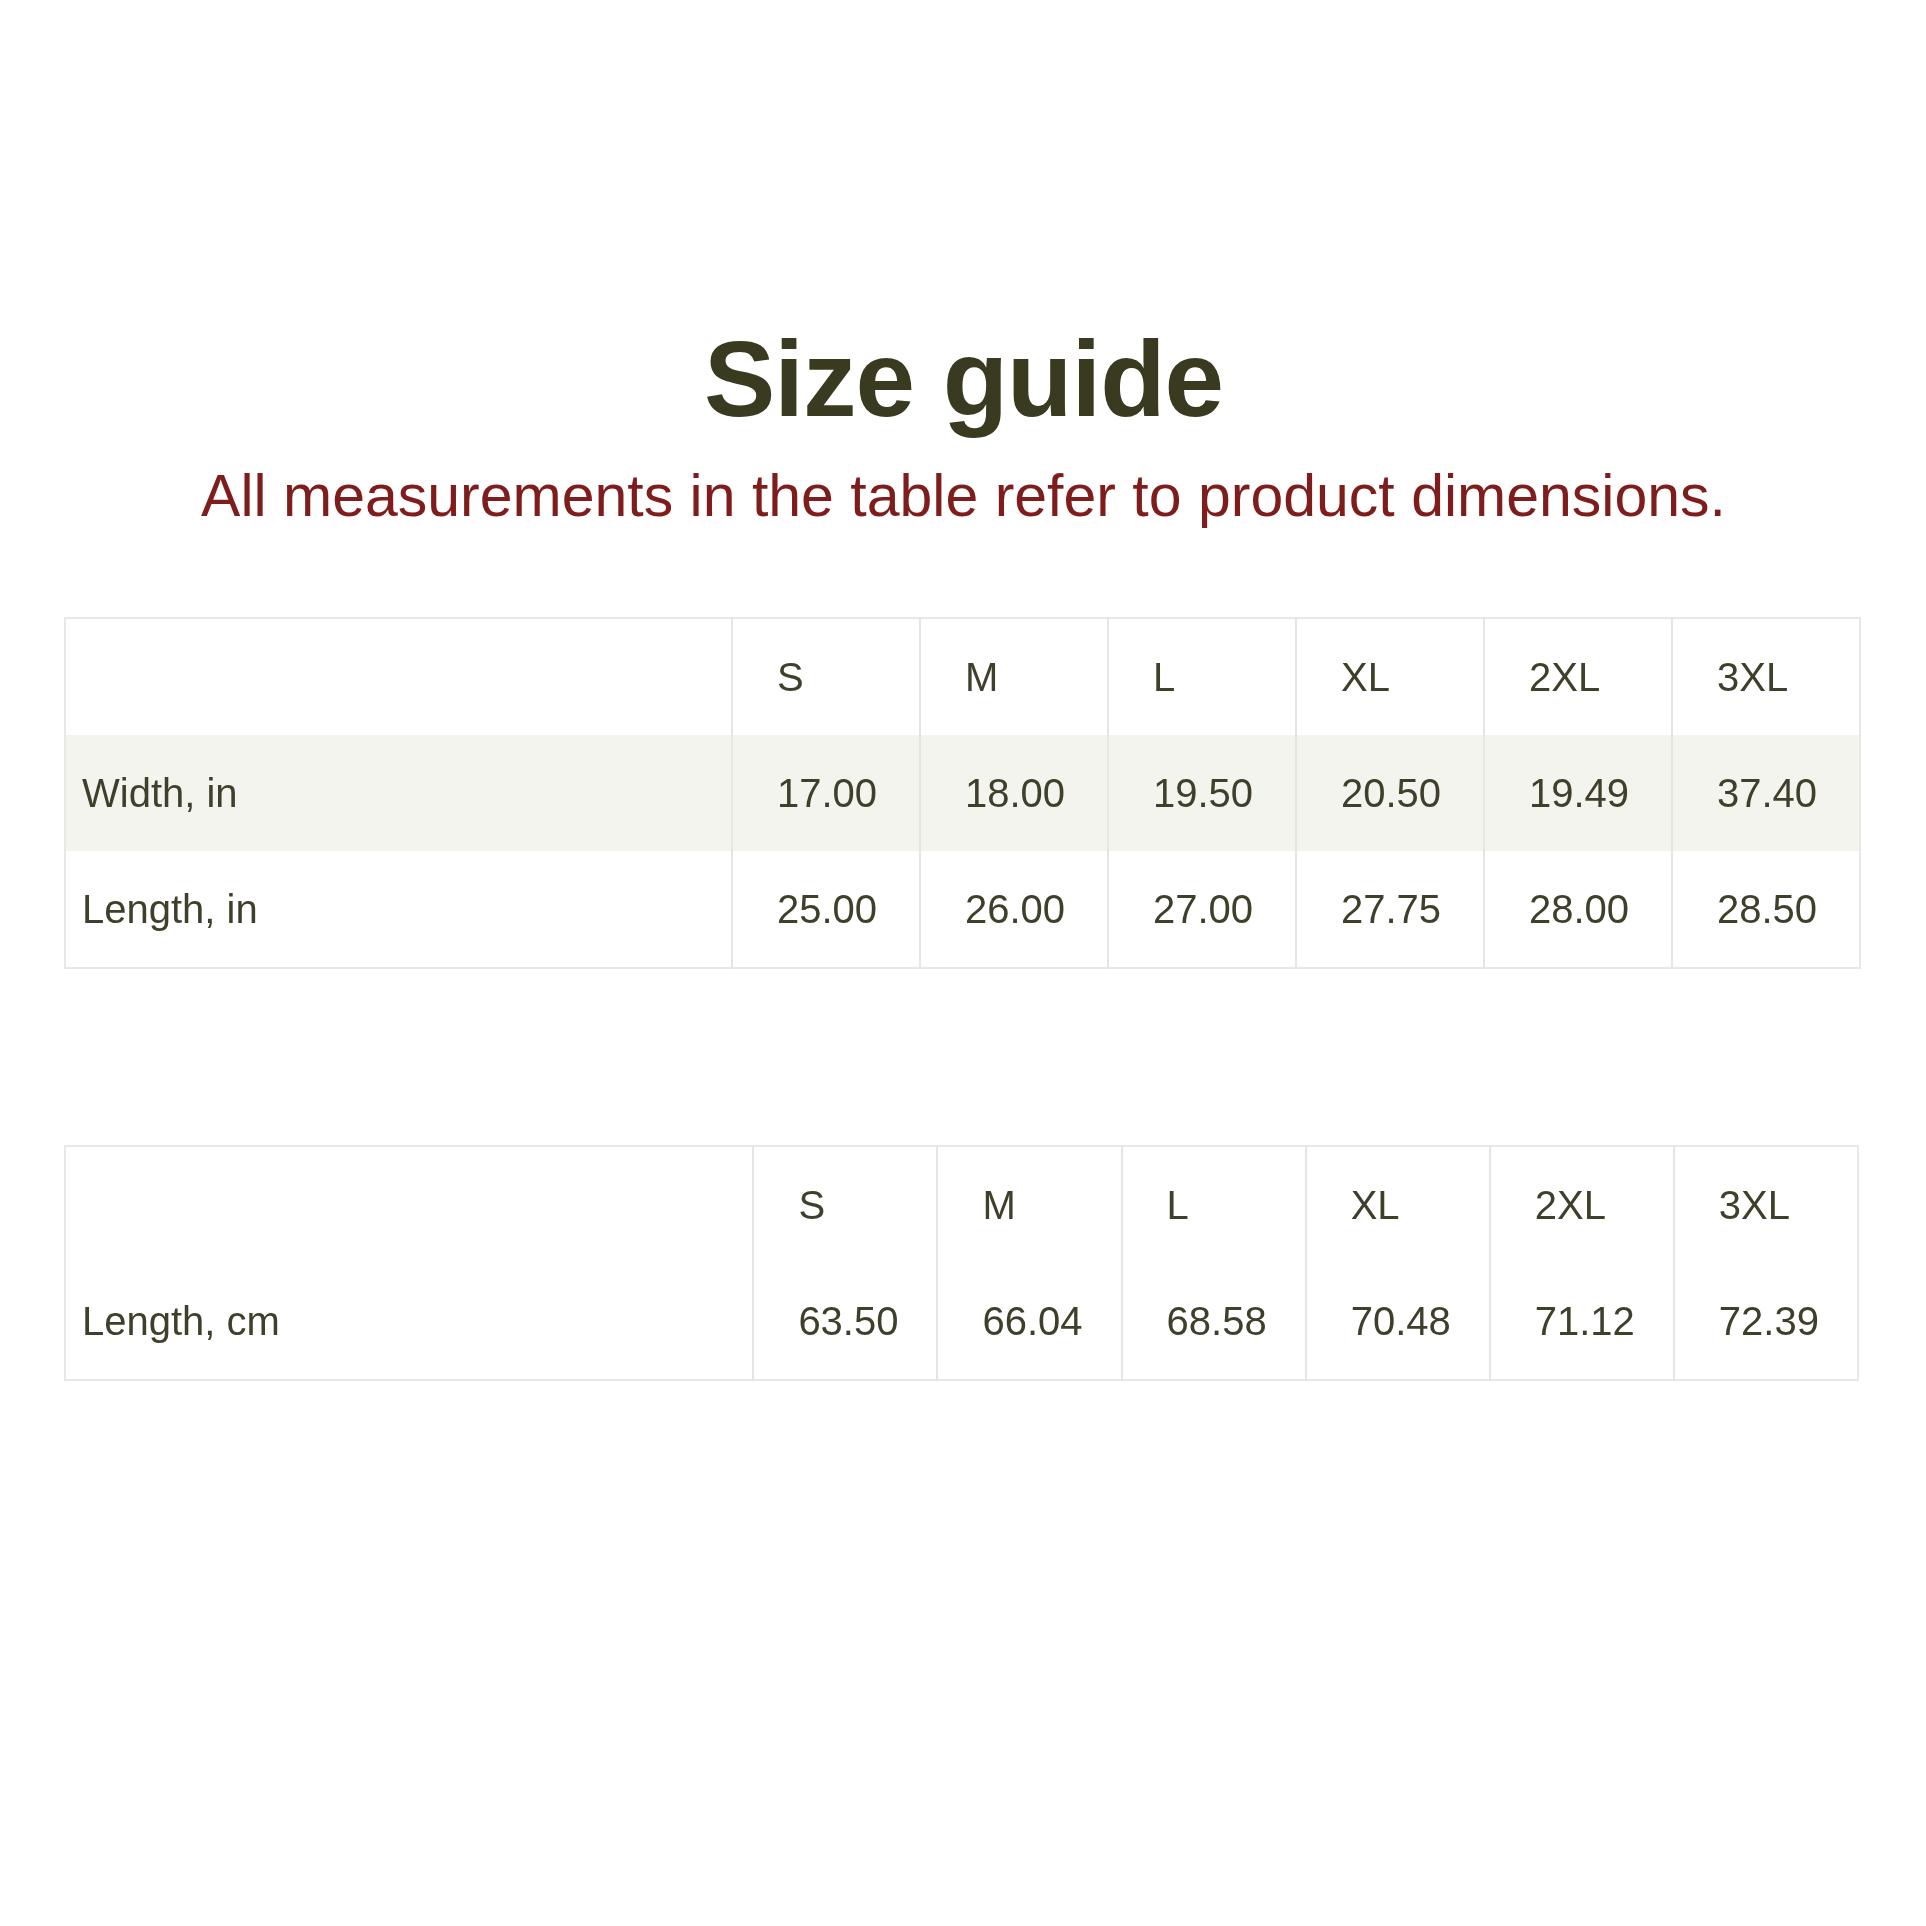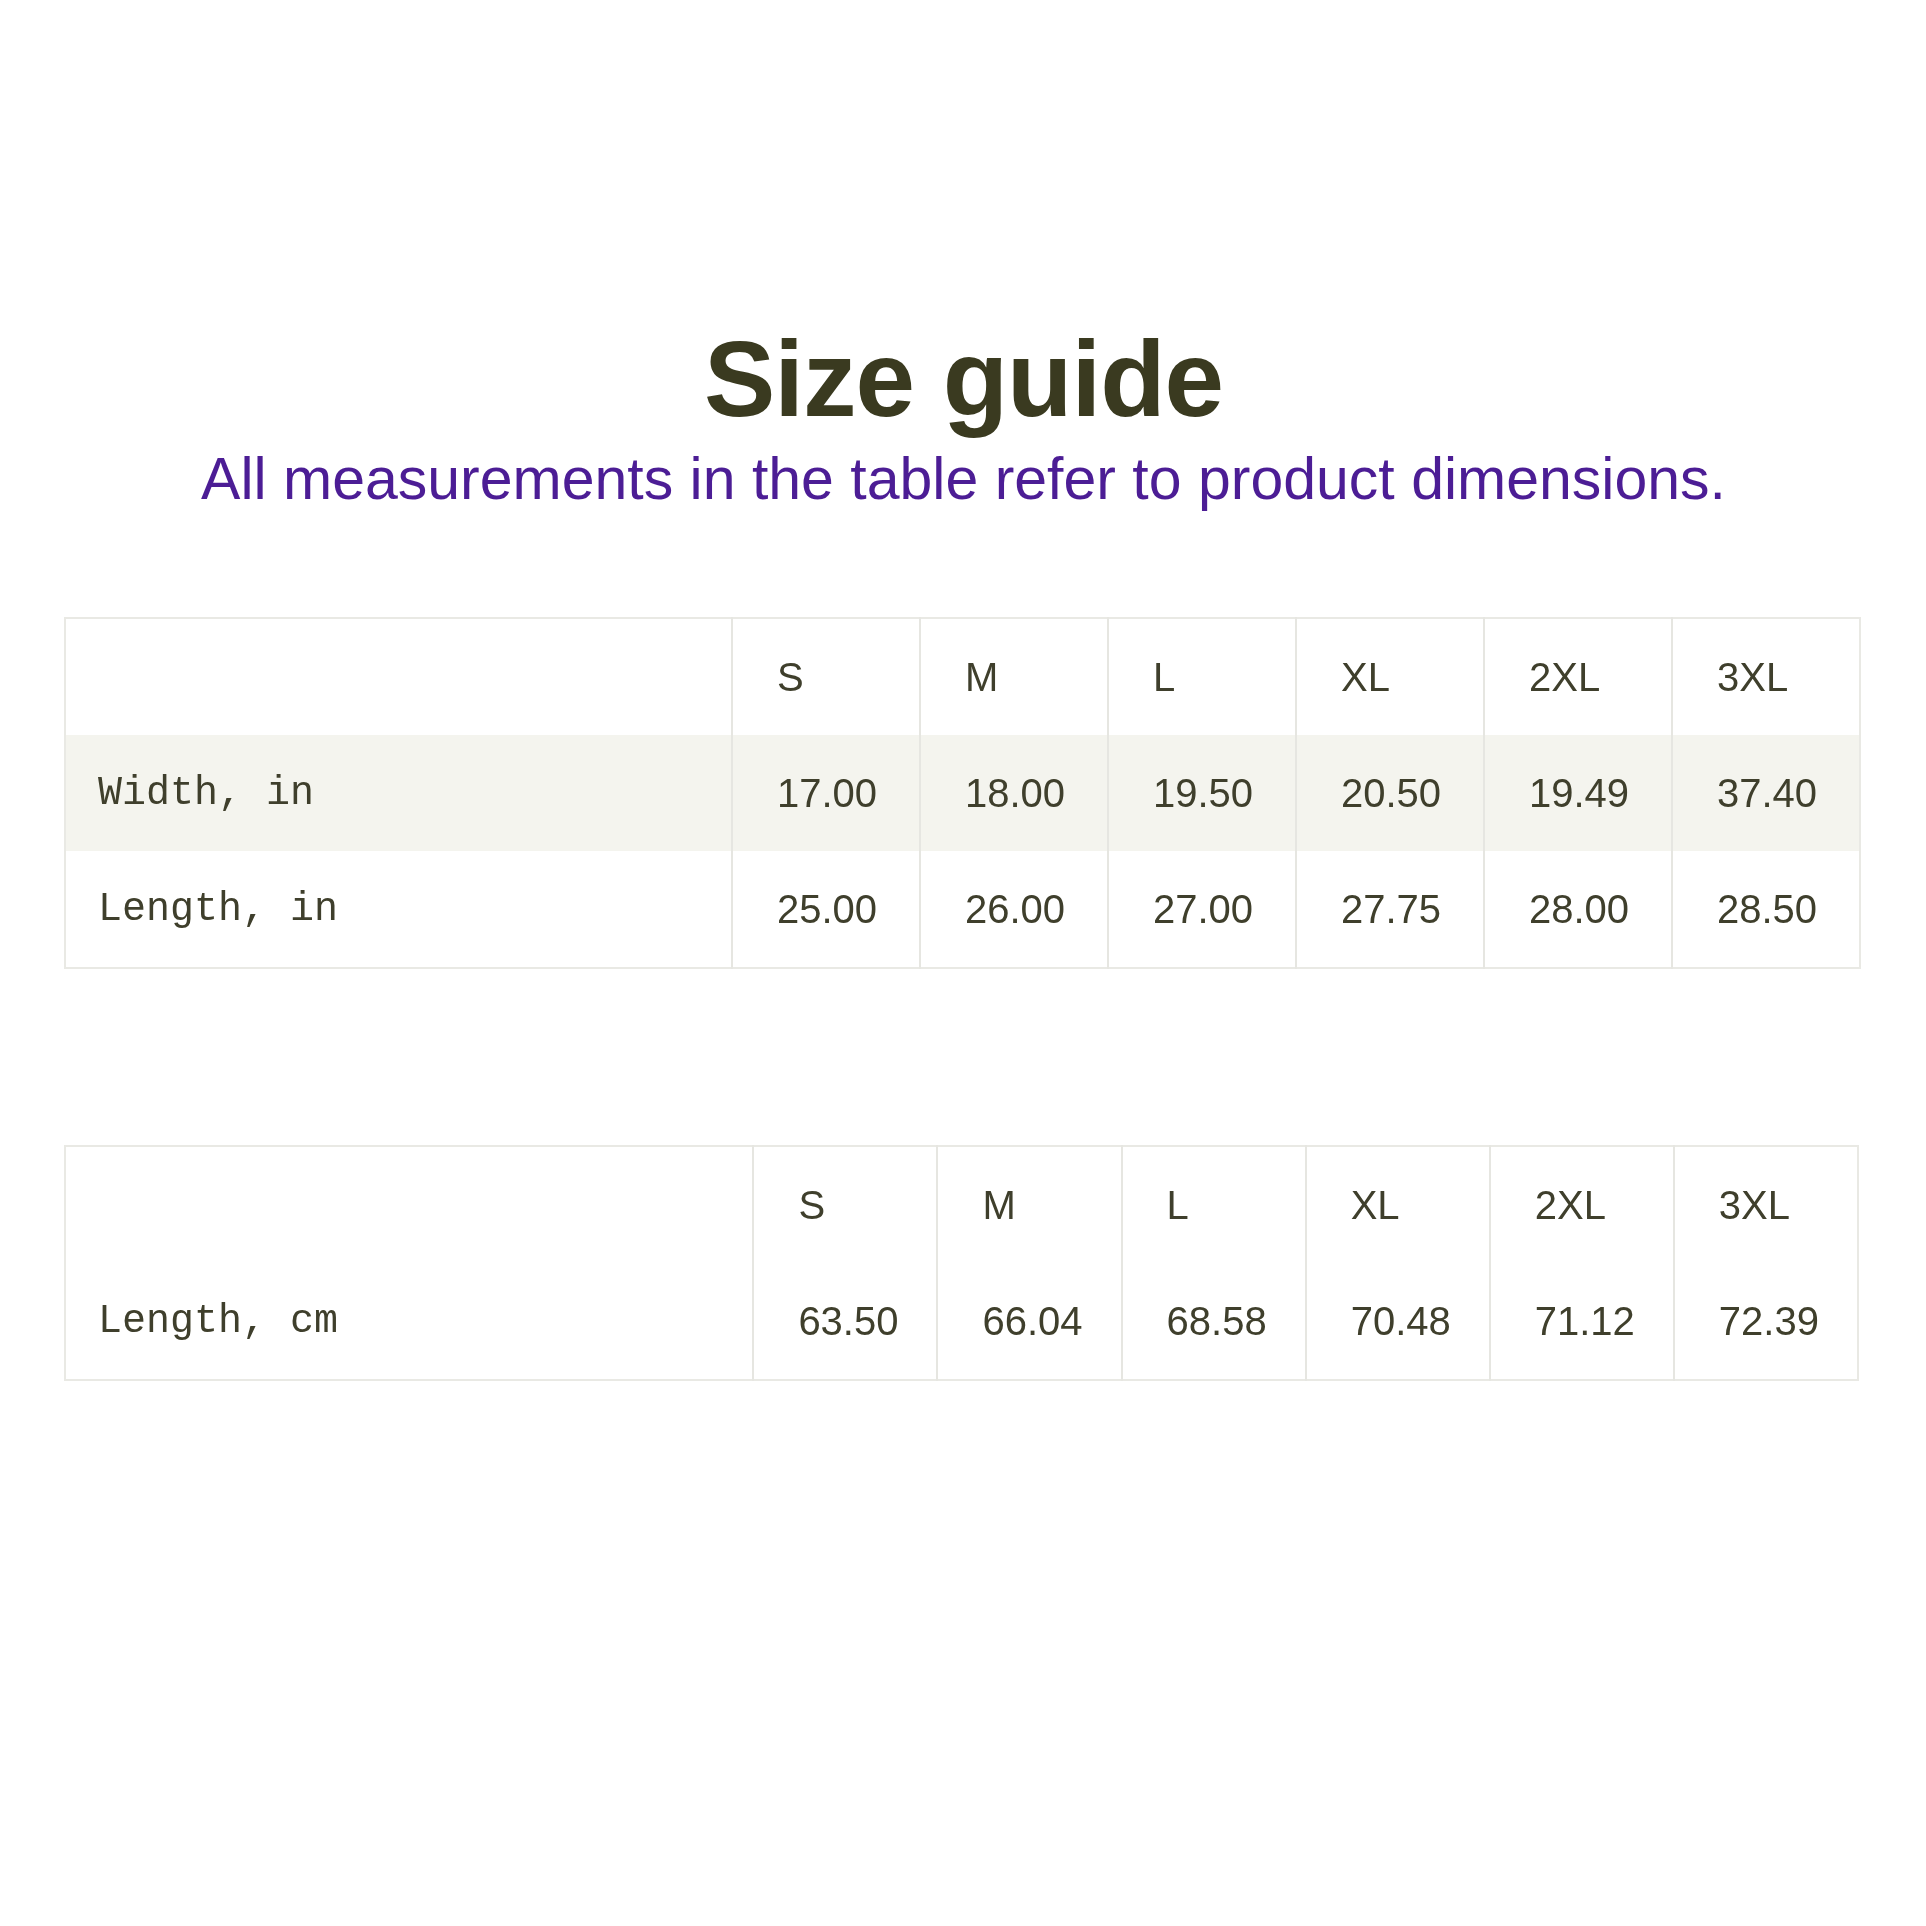--- a/index.html
+++ b/index.html
@@ -26,27 +26,27 @@
     text-align: center;
     font-size: 107px;
     font-weight: bold;
     letter-spacing: -1px;
     color: #3a3a20;
     line-height: 1.1;
     margin-top: 28px;
   }
   .subtitle {
     position: absolute;
-    top: 444px;
+    top: 461px;
     left: 0;
     width: 100%;
     text-align: center;
     font-size: 59px;
     font-weight: 400;
-    color: #4c1d95;
+    color: #7f1d1d;
     line-height: 1.2;
   }
   .size-table {
     position: absolute;
     left: 64px;
     border-collapse: collapse;
     table-layout: fixed;
     width: 1795px;
     border: 2px solid #e9e9e4;
     font-size: 40px;
@@ -58,22 +58,21 @@
     height: 116px;
     vertical-align: middle;
     text-align: left;
     font-weight: 400;
     padding: 0;
     padding-left: 44px;
     white-space: nowrap;
     overflow: hidden;
   }
   .size-table td:first-child, .size-table th:first-child {
-    padding-left: 32px;
-    font-family: Liberation Mono, monospace;
+    padding-left: 16px;
   }
   .size-table td + td, .size-table th + th {
     border-left: 2px solid #e6e6e1;
   }
   .size-table tr.shade td { background: #f4f4ee; }
   .t-in  col.c-label { width: 667px; }
   .t-in  col.c-size  { width: 188px; }
   .t-cm  col.c-label { width: 688px; }
   .t-cm  col.c-size  { width: 184px; }
 </style>

